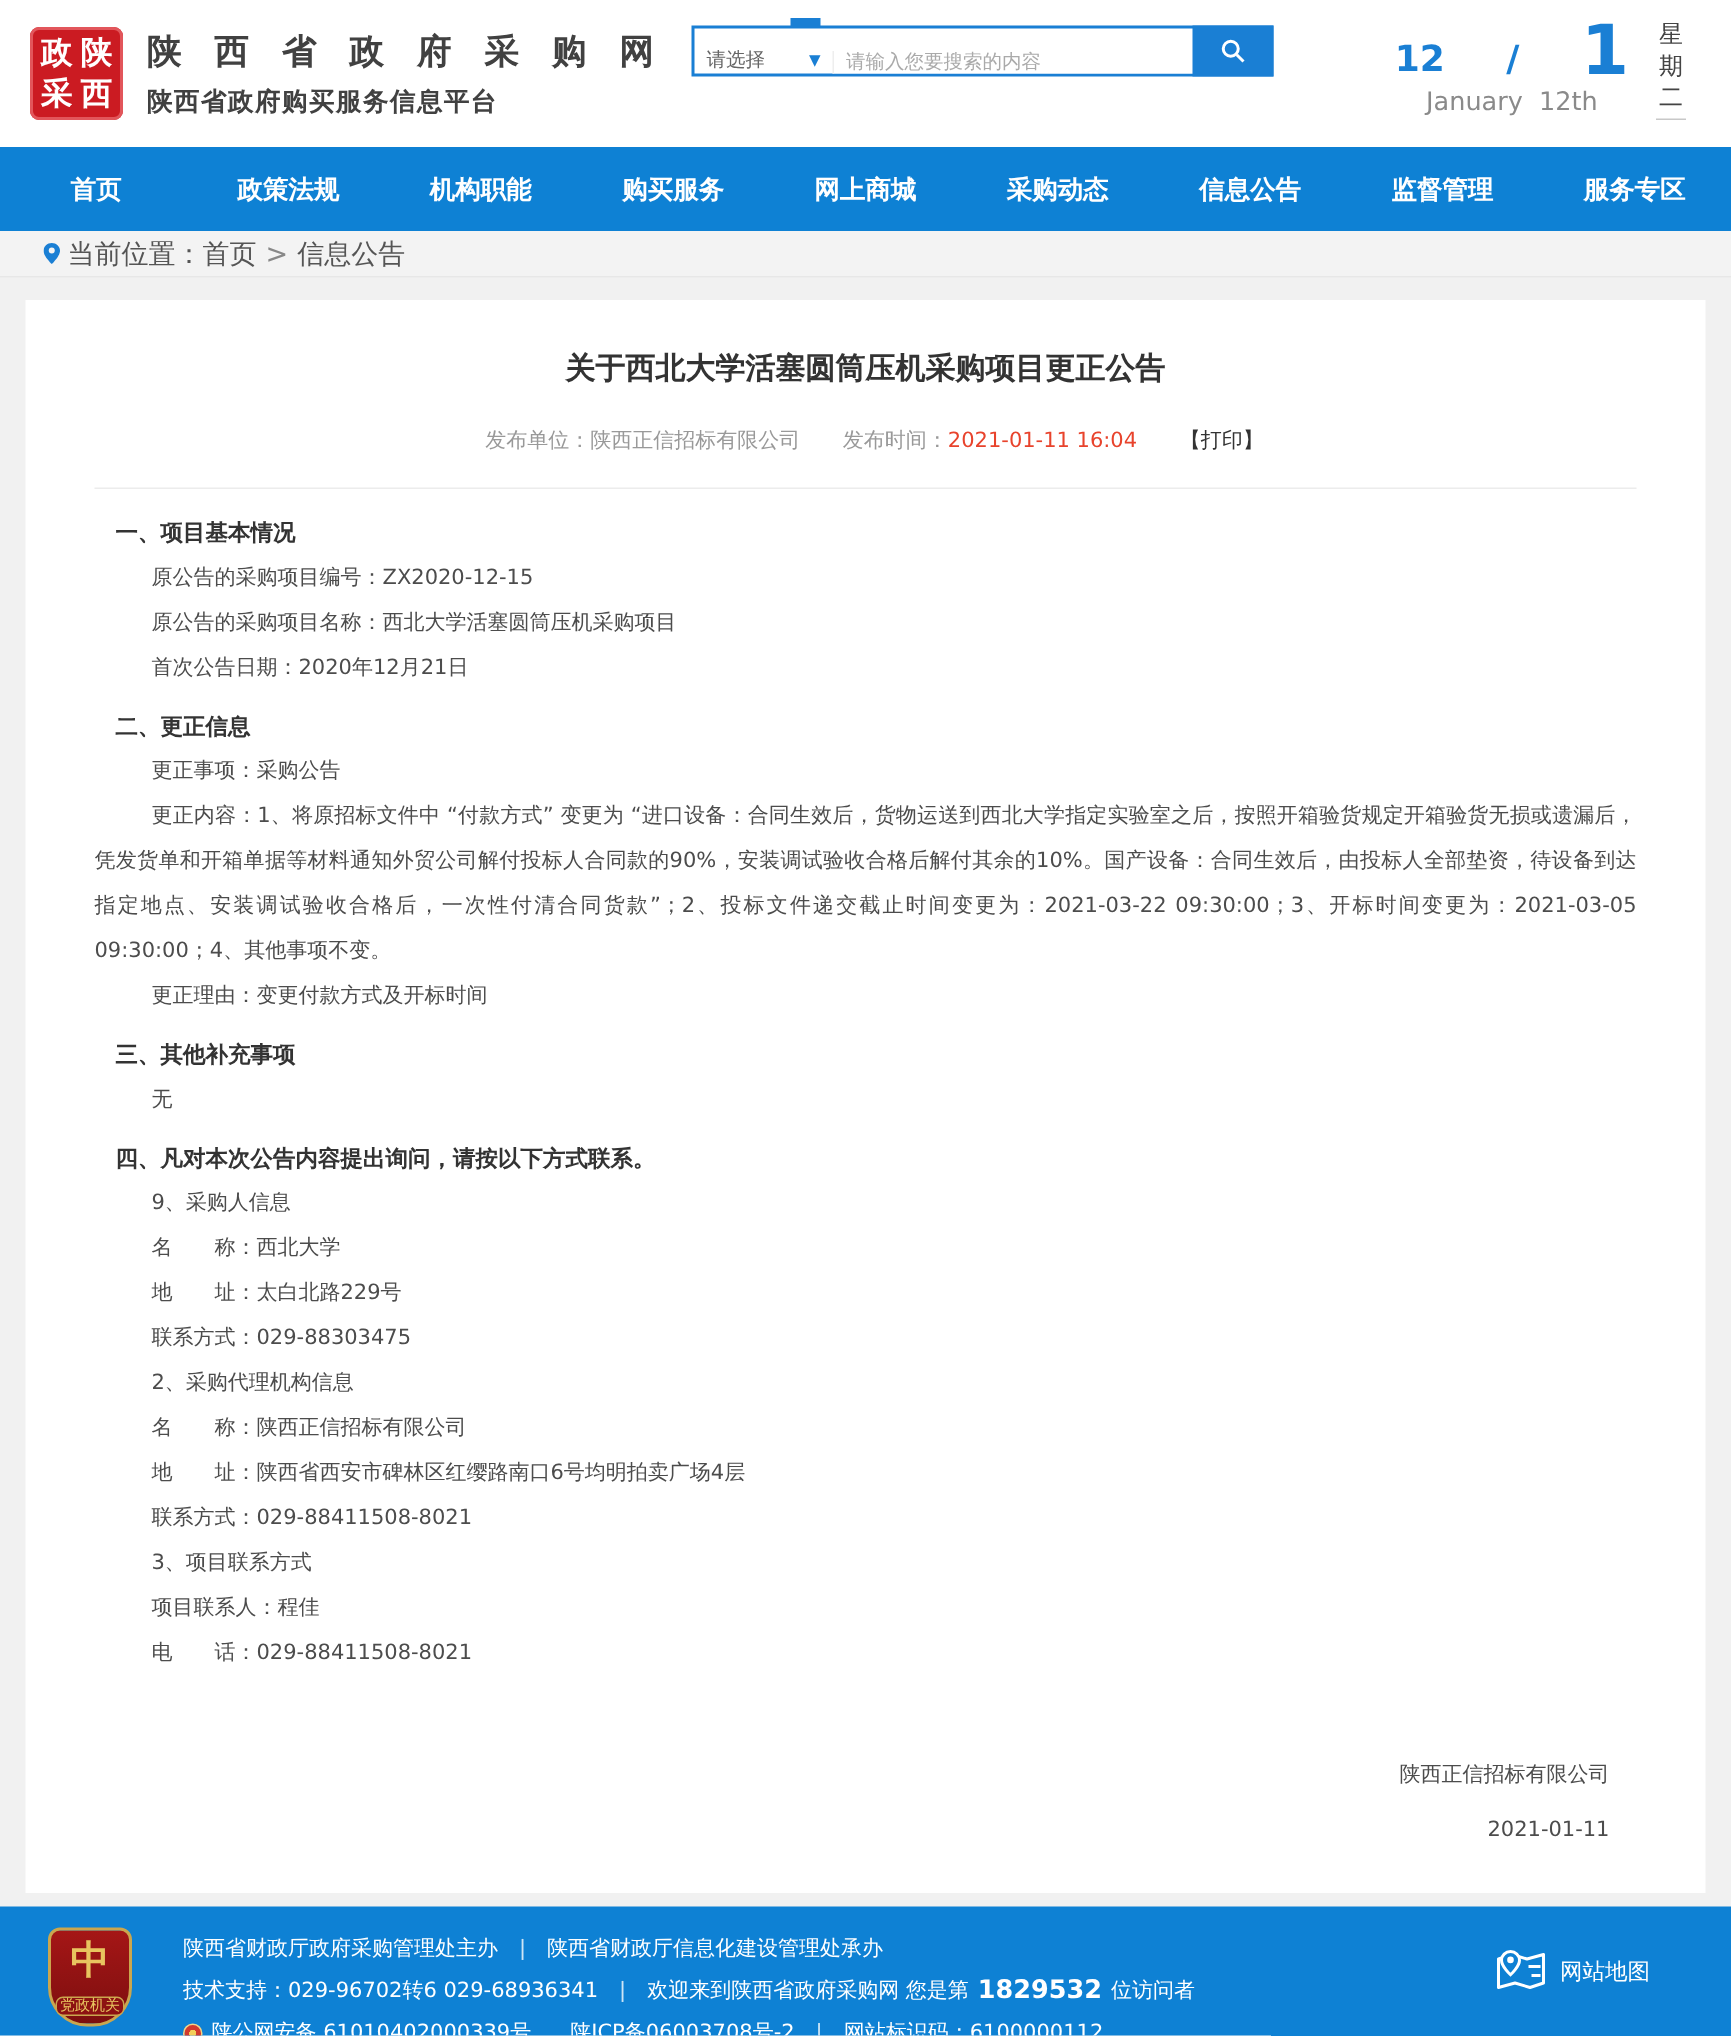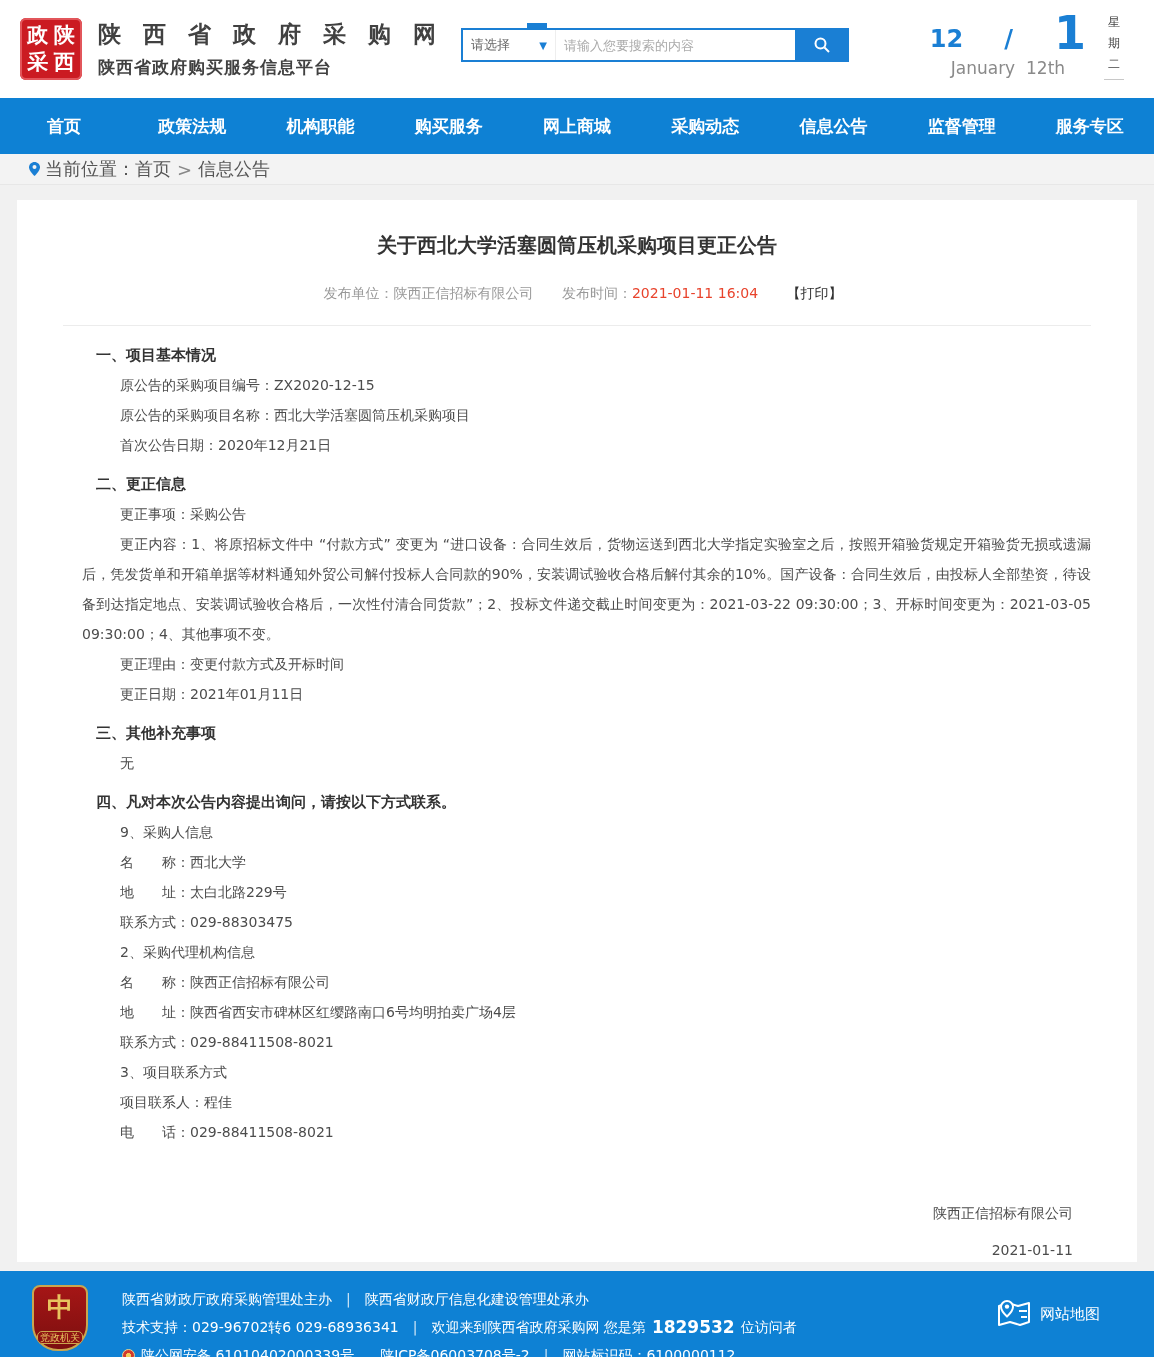--- a/index.html
+++ b/index.html
@@ -20,22 +20,22 @@
     width:62px; height:62px; background:#cb1b22; border-radius:6px;
     display:grid; grid-template-columns:1fr 1fr; padding:5px; gap:1px;
     box-shadow: inset 0 0 0 2px #e2565b;
   }
   .seal span { color:#fff; font-weight:bold; font-size:21px; line-height:25px; text-align:center; }
   .titles { margin-left:16px; }
   .site-title { font-size:23px; font-weight:bold; color:#414141; letter-spacing:7px; }
   .site-subtitle { font-size:17px; font-weight:bold; color:#414141; margin-top:6px; letter-spacing:1px; }
   
   .search {
-    position:absolute; left:461px; top:28px; width:388px; height:34px;
-    display:flex; border:2px solid #1a7fd4; background:#fff;
+    position:absolute; left:461px; top:17px; width:388px; height:34px;
+    display:flex; border:2px solid #1a7fd4; background:#fff;align-items:flex-end;
   }
   .search-tab { position:absolute; top:-7px; left:64px; width:20px; height:6px; background:#1a7fd4; }
   .search-select {
     width:92px; display:flex; align-items:center; justify-content:space-between;
     padding:0 8px; font-size:13px; color:#666; cursor:pointer;
   }
   .search-select .caret { color:#1a7fd4; font-size:10px; }
   .search input {
     flex:1; border:none; outline:none; font-size:13px; color:#333; padding:0 8px;
     border-left:1px solid #eee; font-family:inherit;
@@ -47,21 +47,21 @@
   }
   
   .datebox { position:absolute; right:30px; top:12px; display:flex; }
   .date-left { text-align:center; }
   .date-main { color:#1a7fd4; display:flex; align-items:flex-end; justify-content:center;gap:36px; }
   .d-month { font-size:24px; font-weight:bold; line-height:30px; }
   .d-slash { font-size:24px; font-weight:bold; margin:0 5px; line-height:30px; }
   .d-day { font-size:46px; font-weight:bold; line-height:42px; }
   .date-sub { color:#8a8a8a; font-size:17px; margin-top:4px; }
   .weekday {
-    margin-left:18px; width:20px; font-size:12px; color:#444; line-height:21px;
+    margin-left:18px; width:20px; font-size:16px; color:#444; line-height:21px;
     word-break:break-all; text-align:center; border-bottom:1px solid #c8c8c8; padding-bottom:4px;
   }
   
   .mainnav { background:#0e81d4; height:56px; display:flex; align-items:stretch; }
   .nav-item {
     flex:1; color:#fff; font-size:17px; font-weight:bold; display:flex;
     align-items:center; justify-content:center; cursor:pointer;
   }
   
   .breadcrumb {
@@ -75,21 +75,21 @@
   .content { padding:15px 17px 9px; height:1086px; }
   .card { background:#fff; height:1062px; padding:30px 46px 30px 46px; position:relative; }
   .art-title { font-size:20px; font-weight:bold; color:#333; text-align:center; margin-top:2px; }
   .meta {
     text-align:center; margin-top:26px; font-size:14px; color:#999;
     padding-bottom:22px; border-bottom:1px solid #ececec;
   }
   .meta .grp { margin:0 12px; }
   .meta .red { color:#e8432c; }
   .meta .print { color:#333; cursor:pointer; text-decoration:none; margin-left:12px; }
-  .article-body { margin-top:14px; font-size:14px; color:#4c4c4c;margin-left:19px; }
+  .article-body { margin-top:14px; font-size:14px; color:#4c4c4c; }
   .sec-h { font-weight:bold; color:#333; font-size:15px; line-height:30px; margin-top:9px; padding-left:14px; }
   .sec-p { line-height:30px; text-indent:38px; text-align:justify; }
   .signature { margin-top:48px; text-align:right; padding-right:18px; font-size:14px; color:#4c4c4c; }
   .signature div { line-height:37px; }
   
   .footer { background:#0e81d4; height:100px; position:relative; color:#fff; }
   .badge { position:absolute; left:32px; top:14px; width:56px; height:66px;
     background:linear-gradient(#a51616,#7c0f0f); border:2px solid #caa64e;
     border-radius:8px 8px 26px 26px; }
   .badge-emblem { color:#e8c45f; font-size:26px; font-weight:bold; text-align:center; line-height:40px; }
@@ -193,21 +193,20 @@
 
     <div class="article-body" id="article-blocks">
         <div class="sec-h">一、项目基本情况</div>
         <div class="sec-p">原公告的采购项目编号：ZX2020-12-15</div>
         <div class="sec-p">原公告的采购项目名称：西北大学活塞圆筒压机采购项目</div>
         <div class="sec-p">首次公告日期：2020年12月21日</div>
         <div class="sec-h">二、更正信息</div>
         <div class="sec-p">更正事项：采购公告</div>
         <div class="sec-p">更正内容：1、将原招标文件中 “付款方式” 变更为 “进口设备：合同生效后，货物运送到西北大学指定实验室之后，按照开箱验货规定开箱验货无损或遗漏后，凭发货单和开箱单据等材料通知外贸公司解付投标人合同款的90%，安装调试验收合格后解付其余的10%。国产设备：合同生效后，由投标人全部垫资，待设备到达指定地点、安装调试验收合格后，一次性付清合同货款”；2、投标文件递交截止时间变更为：2021-03-22 09:30:00；3、开标时间变更为：2021-03-05 09:30:00；4、其他事项不变。</div>
         <div class="sec-p">更正理由：变更付款方式及开标时间</div>
-        <div class="sec-p">更正日期：2021年01月11日</div>
         <div class="sec-h">三、其他补充事项</div>
         <div class="sec-p">无</div>
         <div class="sec-h">四、凡对本次公告内容提出询问，请按以下方式联系。</div>
         <div class="sec-p">9、采购人信息</div>
         <div class="sec-p">名　　称：西北大学</div>
         <div class="sec-p">地　　址：太白北路229号</div>
         <div class="sec-p">联系方式：029-88303475</div>
         <div class="sec-p">2、采购代理机构信息</div>
         <div class="sec-p">名　　称：陕西正信招标有限公司</div>
         <div class="sec-p">地　　址：陕西省西安市碑林区红缨路南口6号均明拍卖广场4层</div>

